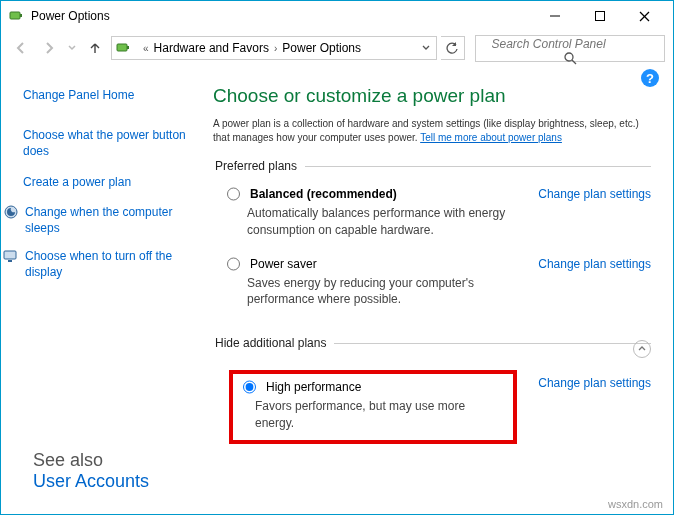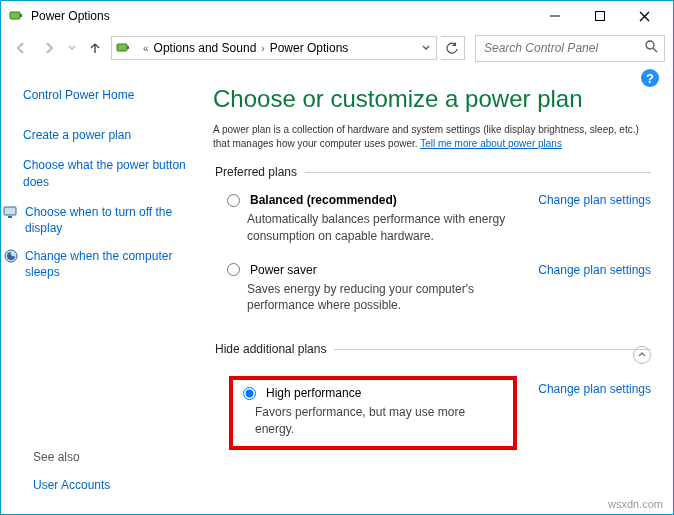--- a/index.html
+++ b/index.html
@@ -52,46 +52,47 @@
   .refresh { width:24px; height:24px; display:flex; align-items:center; justify-content:center; border:1px solid #ccc; border-left:none;}
   .search {
     width: 190px;
     height: 27px;
     border: 1px solid #ccc;
     display:flex;
     align-items:center;
     padding:0 6px;
     color:#777;
     margin-left:6px;
+    flex-direction:column;
   }
   .search input { border:none; outline:none; flex:1; font-size:12px; font-style:italic; color:#666; background:transparent;}
   .search-icon { color:#555; }
   .help-icon {
     position:absolute; top:68px; right:14px;
     width:18px; height:18px; border-radius:50%;
     background:#1e90ff; color:#fff; display:flex;
     align-items:center; justify-content:center;
     font-weight:bold; font-size:13px;
   }
   .content { display:flex; position:absolute; top:66px; left:0; right:0; bottom:0;}
   .sidebar { width: 212px; padding: 20px 10px 10px 22px; }
   .link { color:#0066cc; cursor:pointer; margin-bottom: 14px; line-height:1.35; }
   .side-link { color:#0066cc; cursor:pointer; display:flex; align-items:flex-start; gap:6px; margin-bottom:12px; line-height:1.35;}
   .side-link .icon { width:16px; flex:none; margin-left:-20px; }
-  .see-also { position:absolute; bottom:22px; left:32px; color:#555; font-size:12px;}
-  .see-also .ua { color:#0066cc; margin-top:14px; }
+  .see-also { position:absolute; bottom:22px; left:32px; color:#555; font-size:18px;}
+  .see-also .ua { color:#0066cc; }
   .main { flex:1; padding: 18px 22px 0 0; }
-  .main h1 { font-size: 24px; color:#0a5a2a; color:#0a6e3a; font-weight:normal; margin:0 0 10px 0;}
+  .main h1 { font-size: 19px; color:#0a5a2a; color:#0a6e3a; font-weight:normal; margin:0 0 10px 0;}
   .desc { font-size:10px; color:#333; line-height:1.4; margin-bottom:14px;}
   .desc a { color:#0066cc; text-decoration:underline; }
   fieldset.section { border:none; border-top:1px solid #ccc; margin:0 0 12px 0; padding:10px 0 0 0;}
   fieldset.section legend { padding-right:8px; font-size:12px; color:#222;}
   .plan-row { display:flex; align-items:flex-start; margin:4px 0 2px 0; padding-left:14px;}
   .plan-main { flex:1; }
-  .plan-title { display:flex; align-items:center; gap:6px; }
+  .plan-title { display:flex; gap:6px; }
   .plan-title b { font-size:12px; }
   .plan-desc { font-size:12px; color:#444; margin:4px 0 14px 20px; line-height:1.4; }
   .change-link { color:#0066cc; white-space:nowrap; margin-left:12px; font-size:12px;}
   .highlight-box { border:4px solid #e40000; padding:6px 10px 8px 10px; width: 288px; margin-top:6px;}
   .highlight-box .plan-title { padding-left:0;}
   .highlight-box .plan-desc { margin:4px 0 0 12px; }
   input[type=radio] { margin:0 4px 0 0; }
   .watermark { position:absolute; bottom:4px; right:10px; font-size:11px; color:#999;}
 </style>
 </head>
@@ -146,21 +147,21 @@
       </svg>
   </div>
   <div class="breadcrumb">
     <span class="title-icon">
       <svg width="16" height="16" viewBox="0 0 16 16">
         <rect x="1" y="4" width="10" height="7" rx="1" fill="#6fbf4b" stroke="#3a7d2a"></rect>
         <rect x="11" y="6" width="2" height="3" fill="#3a7d2a"></rect>
       </svg>
     </span>
     <span class="sep">«</span>
-    <span class="bc-item">Options and Sound</span>
+    <span class="bc-item">Hardware and Favors</span>
     <span class="sep">›</span>
     <span class="bc-item">Power Options</span>
     <span class="bc-dd">
       <svg width="8" height="8">
           <path d="M1 2 L4 5 L7 2" fill="none" stroke="#555" stroke-width="1.3"></path>
         </svg>
     </span>
   </div>
   <div class="refresh">
     <svg width="13" height="13" viewBox="0 0 13 13">
@@ -177,41 +178,41 @@
         </svg>
     </span>
   </div>
 </div>
 
 <div class="help-icon">?</div>
 
 <div class="content">
 
   <div class="sidebar">
-    <div class="link">Control Power Home</div>
+    <div class="link">Change Panel Home</div>
     <div style="height:10px"></div>
+    <div class="link">Choose what the power button does</div>
     <div class="link">Create a power plan</div>
-    <div class="link">Choose what the power button does</div>
+    <div class="side-link">
+      <span class="icon">
+        <svg width="16" height="16">
+            <circle cx="8" cy="8" r="6" fill="#cde" stroke="#369"></circle>
+            <path d="M8 4 A4 4 0 1 0 12 8 A3 3 0 0 1 8 4" fill="#369"></path>
+          </svg>
+      </span>
+      <span>Change when the computer sleeps</span>
+    </div>
     <div class="side-link">
       <span class="icon">
         <svg width="16" height="16">
             <rect x="1" y="3" width="12" height="8" rx="1" fill="#cde" stroke="#369"></rect>
             <rect x="5" y="12" width="4" height="2" fill="#369"></rect>
           </svg>
       </span>
       <span>Choose when to turn off the display</span>
-    </div>
-    <div class="side-link">
-      <span class="icon">
-        <svg width="16" height="16">
-            <circle cx="8" cy="8" r="6" fill="#cde" stroke="#369"></circle>
-            <path d="M8 4 A4 4 0 1 0 12 8 A3 3 0 0 1 8 4" fill="#369"></path>
-          </svg>
-      </span>
-      <span>Change when the computer sleeps</span>
     </div>
 
     <div class="see-also">
       <div>See also</div>
       <div class="ua">User Accounts</div>
     </div>
   </div>
 
   <div class="main">
     <h1 style="color:#0a7a3c">Choose or customize a power plan</h1>

